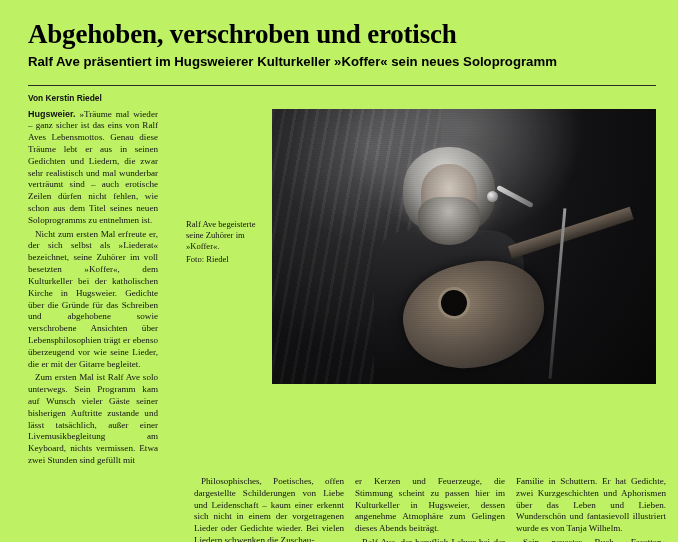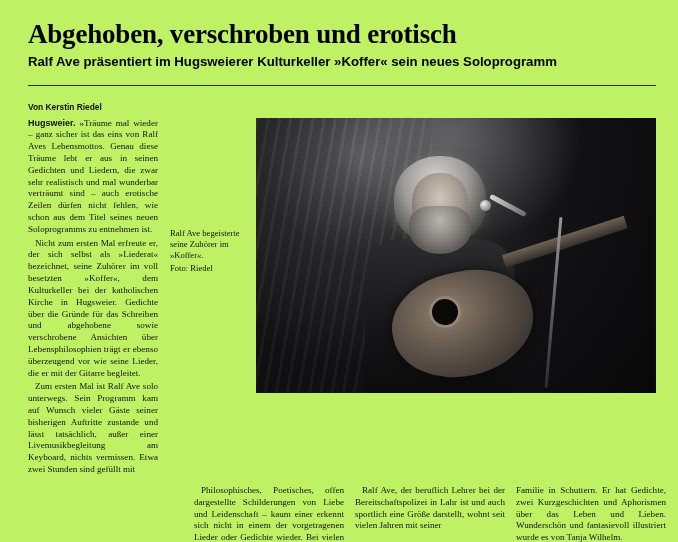--- a/index.html
+++ b/index.html
@@ -44,21 +44,21 @@
     border: 0;
     border-top: 1px solid #2b2b2b;
     margin: 0 0 5px 6px;
     width: calc(100% - 6px);
   }
   .byline {
     font-family: "Liberation Sans", sans-serif;
     font-size: 8.4px;
     font-weight: bold;
     color: #111;
-    margin: 16px 0 6px 6px;
+    margin: 7px 0 6px 6px;
   }
   
   .top-zone {
     display: flex;
     gap: 12px;
     margin-left: 6px;
   }
   .col {
     font-family: "Liberation Serif", serif;
     font-size: 9.1px;
@@ -90,20 +90,21 @@
     gap: 8px;
   }
   .caption {
     width: 78px;
     flex: 0 0 78px;
     font-family: "Liberation Serif", serif;
     font-size: 8.6px;
     line-height: 1.3;
     color: #111;
     padding-top: 110px;
+    margin-left: 16px;
   }
   .caption .credit {
     display: block;
     margin-top: 2px;
   }
   
   .photo {
     position: relative;
     flex: 1 1 auto;
     height: 275px;
@@ -281,20 +282,21 @@
   </div>
 
   <div class="bottom-zone">
     <div class="col bcol"></div>
 
     <div class="col bcol narrow">
       <p>Philosophisches, Poetisches, offen dargestellte Schilderungen von Liebe und Leidenschaft – kaum einer erkennt sich nicht in einem der vorgetragenen Lieder oder Gedichte wieder. Bei vielen Liedern schwenken die Zuschau-</p>
     </div>
 
     <div class="col bcol narrow">
+      <p class="first">er Kerzen und Feuerzeuge, die Stimmung scheint zu passen hier im Kulturkeller in Hugsweier, dessen angenehme Atmophäre zum Gelingen dieses Abends beiträgt.</p>
       <p>Ralf Ave, der beruflich Lehrer bei der Bereitschaftspolizei in Lahr ist und auch sportlich eine Größe darstellt, wohnt seit vielen Jahren mit seiner</p>
     </div>
 
     <div class="col bcol narrow">
       <p class="first">Familie in Schuttern. Er hat Gedichte, zwei Kurzgeschichten und Aphorismen über das Leben und Lieben. Wunderschön und fantasievoll illustriert wurde es von Tanja Wilhelm.</p>
       <p>Sein neuestes Buch »Facetten« umfasst zahlreiche Gedichte, zwei Kurzgeschichten und Aphorismen über das Leben und Leben. Wunderschön und fantasievoll illustriert wurde es von Tanja Wilhelm.</p>
     </div>
   </div>
 
 </div>

